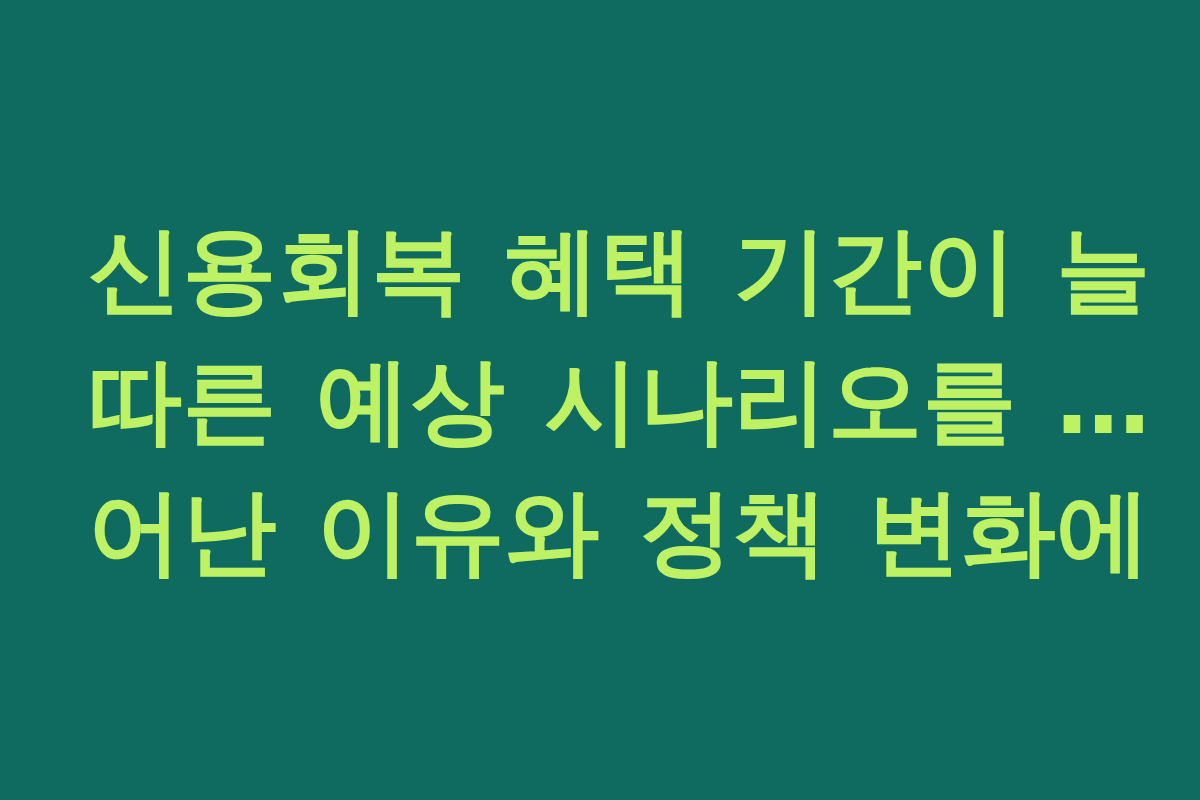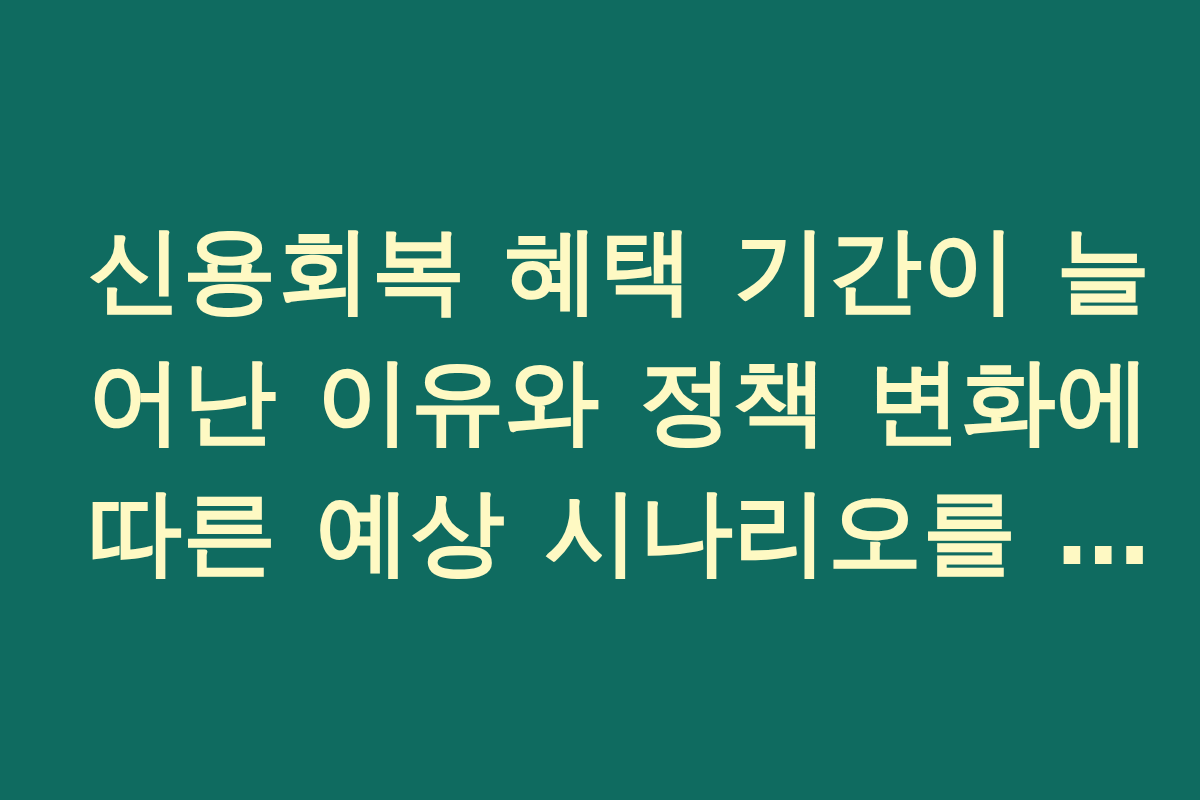--- a/index.html
+++ b/index.html
@@ -46,18 +46,18 @@
 
   .headline-line {
     display: block;
     white-space: nowrap;
   }
 </style>
 </head>
 <body>
 
 <div class="card" style="background: rgb(15, 107, 96);">
-  <h1 class="headline" style="color: #fef9c3;">
+  <h1 class="headline" style="color: #bef264;">
     <span class="headline-line">신용회복 혜택 기간이 늘</span>
+    <span class="headline-line">따른 예상 시나리오를 …</span>
     <span class="headline-line">어난 이유와 정책 변화에</span>
-    <span class="headline-line">따른 예상 시나리오를 …</span>
   </h1>
 </div>
 
 </body></html>

